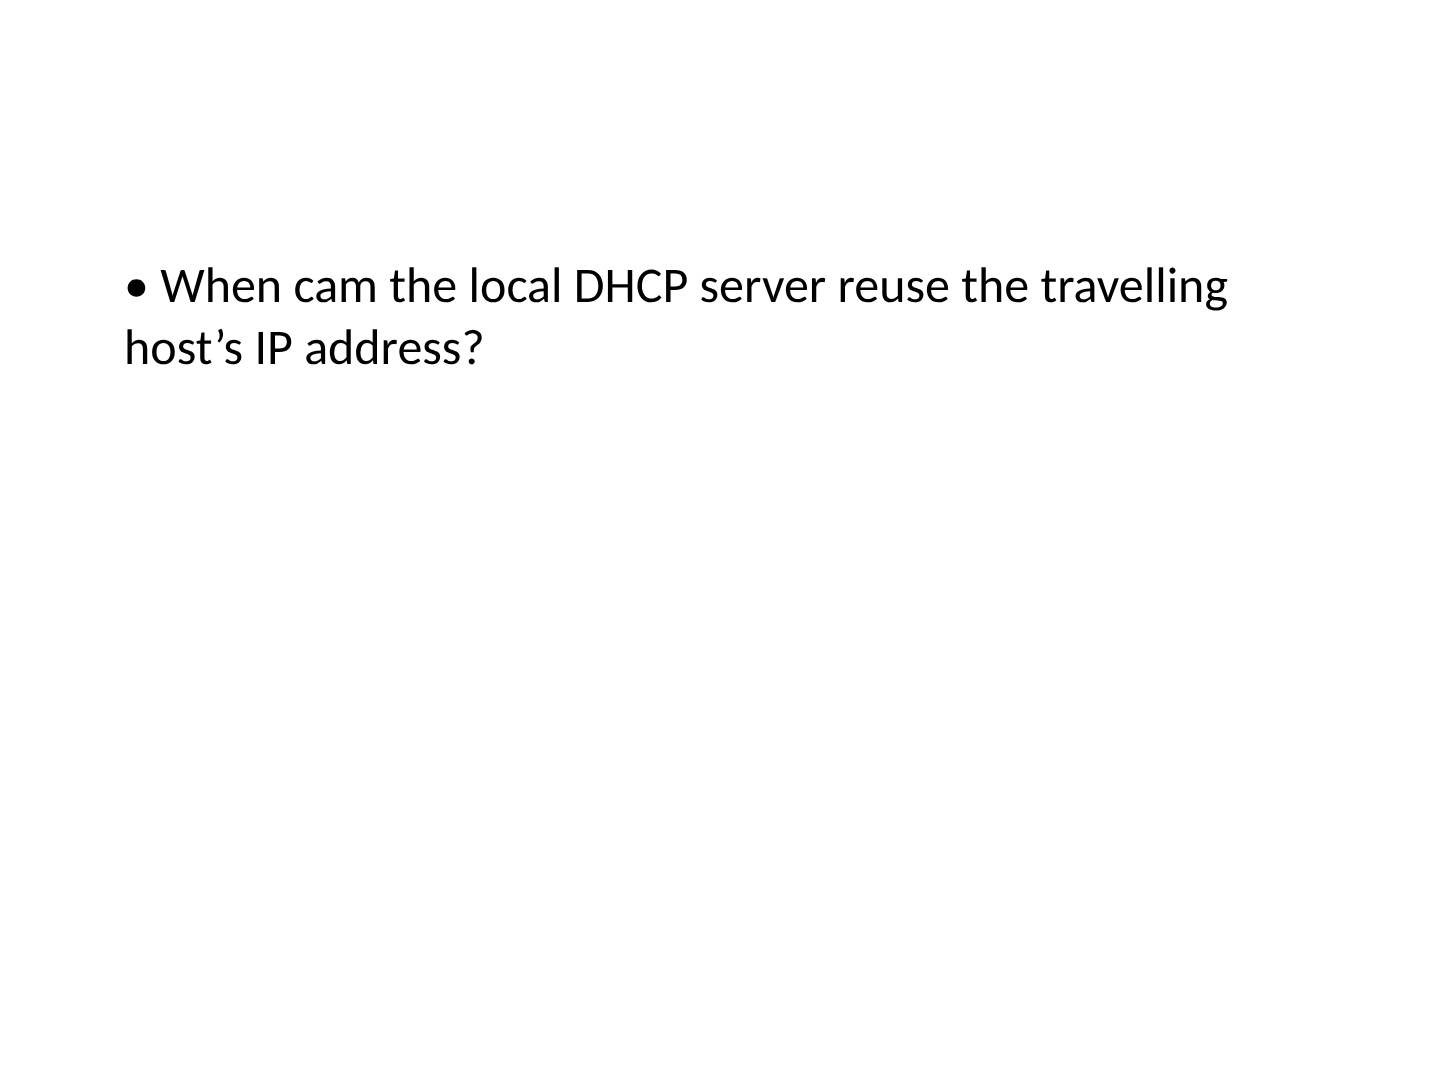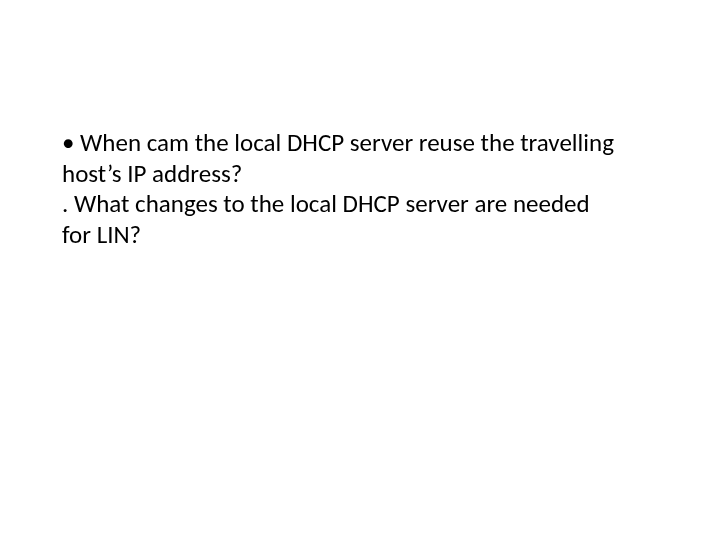--- a/index.html
+++ b/index.html
@@ -39,19 +39,16 @@
 <body>
 
 <div class="slide">
   <div class="content">
 
     <span class="row">
       <span class="bullet-dot"> • </span><span>When cam the local DHCP server reuse the travelling host’s IP address?</span>
     </span>
 
 
-    <span class="row">
-      <span class="period-bullet">. </span><span>What changes to the local DHCP server are needed for LIN?</span>
-    </span>
 
 
   </div>
 </div>
 
 </body></html>

